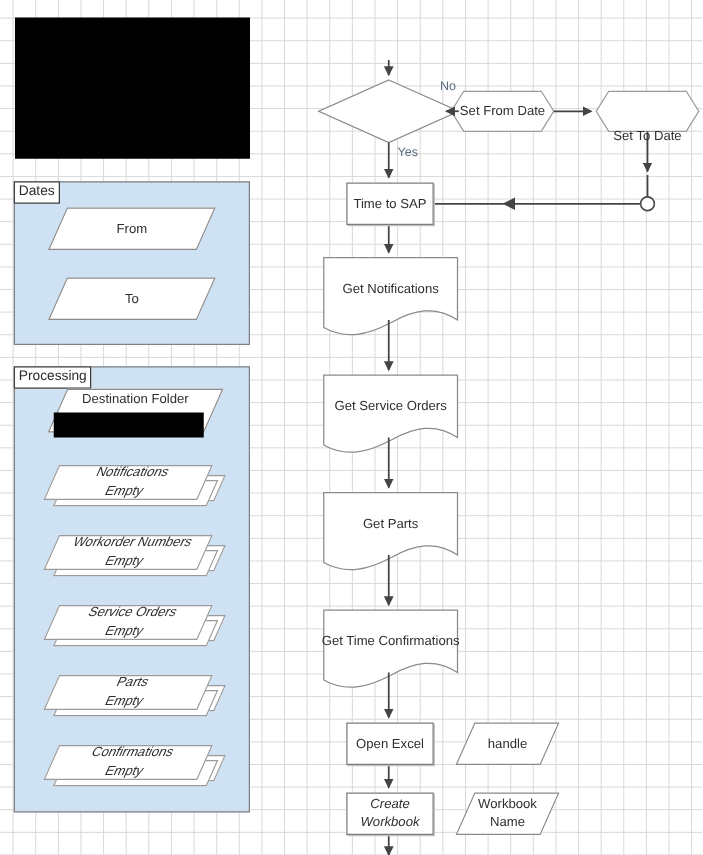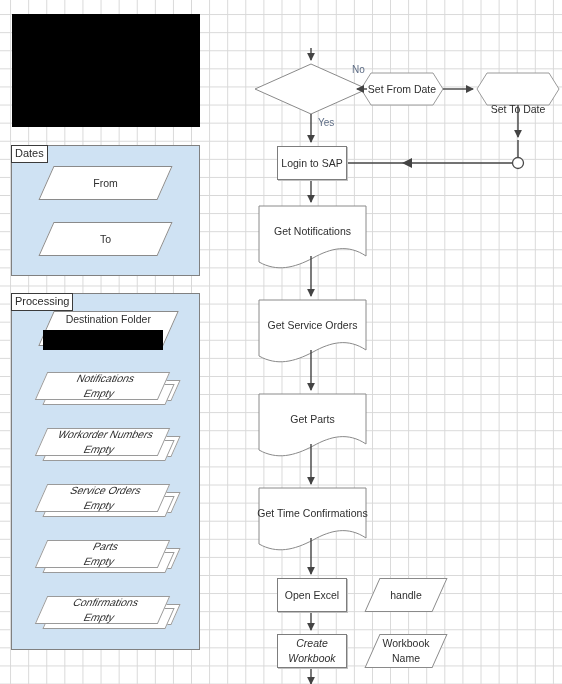--- a/index.html
+++ b/index.html
@@ -244,21 +244,21 @@
   <div class="edge-label" style="left:318px; top:117px;">Yes</div>
 
   <div class="abs" style="left:361px; top:73px; width:82px; height:32px;text-decoration:underline;">
     <div class="shape-text">Set From Date</div>
   </div>
   <div class="abs" style="left:477px; top:73px; width:82px; height:32px;margin-top:20px;">
     <div class="shape-text">Set To Date</div>
   </div>
 
   <div class="process" style="left:277px; top:146px; width:70px; height:34px;">
-    <div class="shape-text">Login to SAP</div>
+    <div class="shape-text">Time to SAP</div>
   </div>
 
   <div class="abs" style="left:259px; top:206px; width:107px; height:50px;">
     <div class="shape-text">Get Notifications</div>
   </div>
   <div class="abs" style="left:259px; top:300px; width:107px; height:50px;">
     <div class="shape-text">Get Service Orders</div>
   </div>
   <div class="abs" style="left:259px; top:394px; width:107px; height:50px;">
     <div class="shape-text">Get Parts</div>

